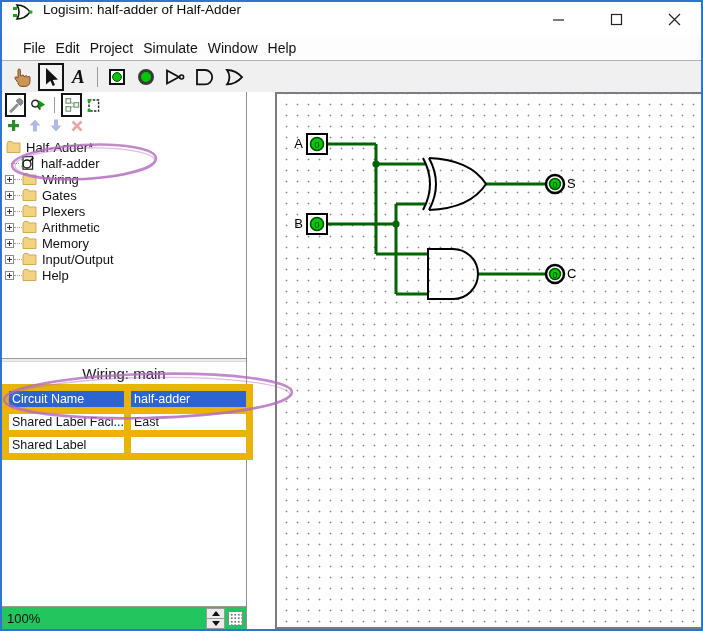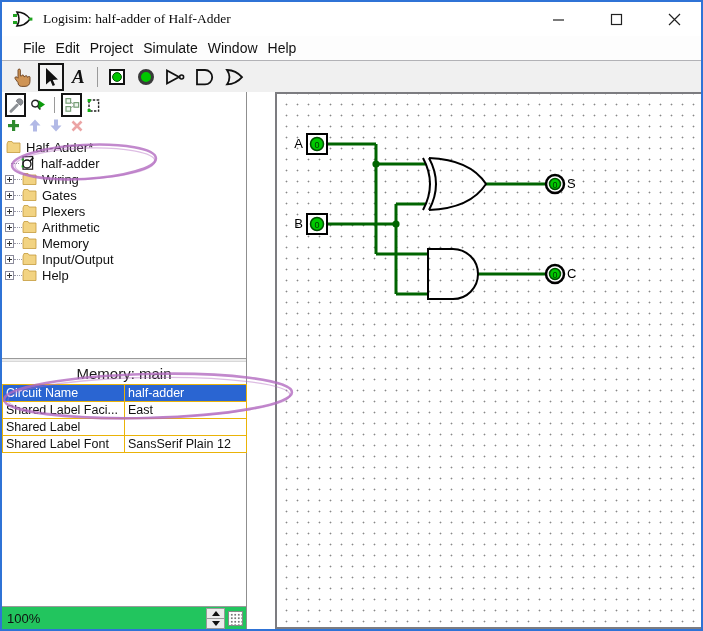--- a/index.html
+++ b/index.html
@@ -6,21 +6,21 @@
   html,body { background:#fff; }
   body { font-family:"Liberation Sans", sans-serif; color:#111; }
 
   .window {
     position:relative; width:703px; height:631px;
     border:2px solid #2f73d6; background:#fff; overflow:hidden;
   }
 
   
   .titlebar { position:absolute; top:0; left:0; right:0; height:34px;
-    display:flex; align-items:center; padding-left:10px; background:#fff;font-family:Liberation Serif, serif; }
+    display:flex; align-items:flex-start; padding-left:10px; background:#fff; }
   .app-icon { width:22px; height:20px; flex:0 0 auto; }
   .title-text { margin-left:9px; font-size:13.5px; color:#0a0a0a; }
   .winbtns { position:absolute; right:16px; top:0; height:34px; display:flex; align-items:center; gap:36px; }
   .winbtn { width:22px; height:22px; display:flex; align-items:center; justify-content:center; cursor:default; }
 
   
   .menubar { position:absolute; top:34px; left:0; right:0; height:24px;
     display:flex; align-items:center; padding-left:16px; background:#fdfdfd; }
   .menu-item { padding:2px 5px; font-size:14px; color:#111; }
 
@@ -55,21 +55,21 @@
   .expander::before, .expander::after { content:""; position:absolute; background:#333; }
   .expander::before { left:1px; right:1px; top:3px; height:1px; }
   .expander::after  { top:1px; bottom:1px; left:3px; width:1px; }
   .dotline { width:8px; border-top:1px dotted #9a9aa8; flex:0 0 auto; }
 
   .splitter { height:4px; background:#ececec; border-top:1px solid #9a9a9a; border-bottom:1px solid #d8d8d8; }
 
   .attr-header { height:22px; display:flex; align-items:center; justify-content:center;
     font-size:15px; color:#1a1a1a; }
   table.attrs { border-collapse:collapse; width:244px; table-layout:fixed; font-size:12.5px; }
-  table.attrs td { border:1px solid #eab308; height:17px; padding:1px 3px; overflow:hidden; white-space:nowrap; }
+  table.attrs td { border:7px solid #eab308; height:17px; padding:1px 3px; overflow:hidden; white-space:nowrap; }
   tr.selrow td { background:#2a65d2; color:#fff; }
   td.focuscell { border:1px dotted #d2953a; }
 
   .filler { flex:1; background:#fff; }
 
   .zoombar { height:23px; border-top:1px solid #9a9a9a; display:flex; align-items:center; background:#22c55e; }
   .zoom-value { font-size:13px; padding-left:5px; flex:1; }
   .spinner { display:flex; flex-direction:column; width:19px; height:21px; margin-right:3px; }
   .spinbtn { flex:1; border:1px solid #9a9a9a; background:#ececec;
     display:flex; align-items:center; justify-content:center; }
@@ -309,43 +309,39 @@
             <span class="dotline"></span>
           <svg width="15" height="14" viewBox="0 0 15 14">
               <path d="M1,4 L1,12.5 L14,12.5 L14,3 L7,3 L6,1.5 L2,1.5 Z" fill="#f2d382" stroke="#c49a3c" stroke-width="0.8"></path>
             </svg>
           <span class="tree-label">Help</span>
         </div>
       </div>
 
       <div class="splitter"></div>
 
-      <div class="attr-header">Memory: main</div>
+      <div class="attr-header">Wiring: main</div>
       <table class="attrs">
         <colgroup>
             <col style="width:122px">
             <col style="width:122px">
           </colgroup>
         <tbody>
             <tr class="selrow">
           <td>Circuit Name</td>
           <td class="focuscell">half-adder</td>
         </tr>
         <tr>
           <td>Shared Label Faci...</td>
           <td>East</td>
         </tr>
         <tr>
           <td>Shared Label</td>
           <td></td>
         </tr>
-        <tr>
-          <td>Shared Label Font</td>
-          <td>SansSerif Plain 12</td>
-        </tr>
       </tbody>
         </table>
 
       <div class="filler"></div>
 
       <div class="zoombar">
         <span class="zoom-value">100%</span>
         <span class="spinner">
           <span class="spinbtn">
               <span class="tri-up"></span>

